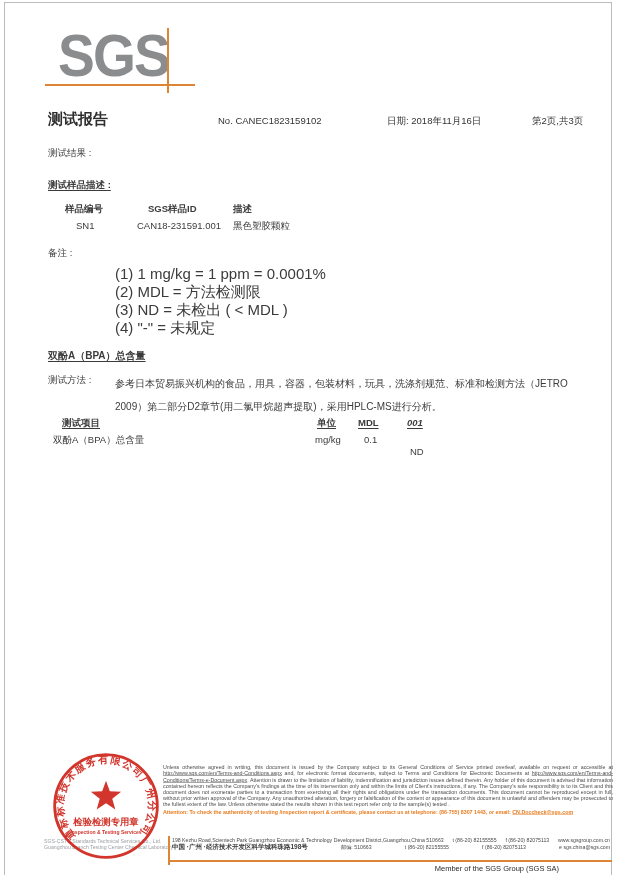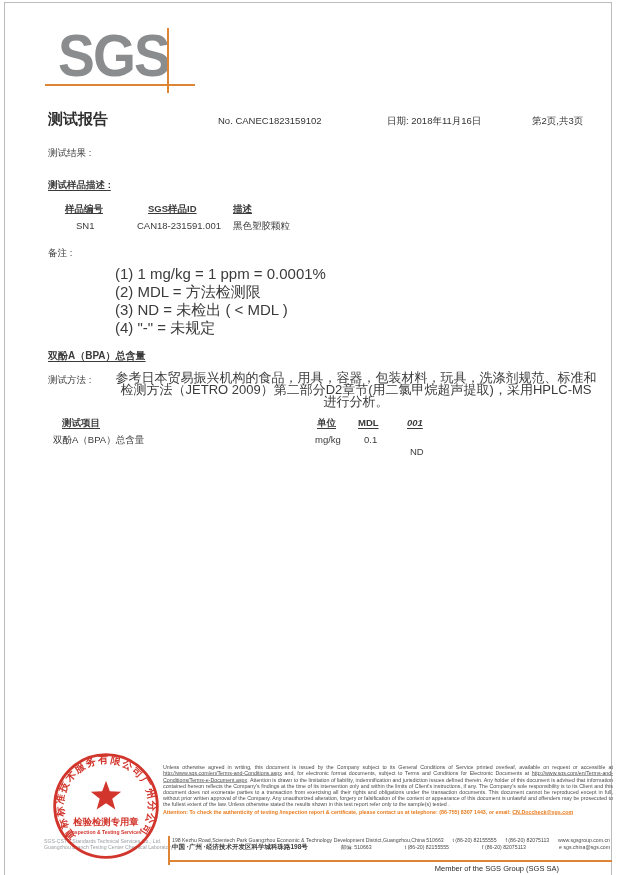--- a/index.html
+++ b/index.html
@@ -11,24 +11,24 @@
   .abs{position:absolute;}
   .gline{position:absolute;background:#b9bcbe;}
   .oline{position:absolute;background:#de8435;}
   .logo{
     left:58px;top:26px;font-size:60px;font-weight:bold;color:#8a8c8e;
     letter-spacing:-2px;line-height:1;transform:scaleX(.92);transform-origin:left top;
   }
   .title{left:48px;top:110px;font-size:15px;font-weight:bold;color:#2e2e2e;}
   .hmeta{top:115px;font-size:9.5px;color:#333;}
   .body-txt{font-size:9.5px;color:#3b3b3b;}
-  .bold{font-weight:bold;text-decoration:underline;}
+  .bold{font-weight:bold;}
   .u{text-decoration:underline;text-underline-offset:2px;}
   .it{font-style:italic;}
-  .method{left:115px;top:372px;width:482px;line-height:12px;font-size:13px;text-align:center;}
+  .method{left:115px;top:372px;width:482px;line-height:23px;font-size:10px;}
   .note-line{left:115px;font-size:15px;}
   .scale2{transform:scale(.5);transform-origin:0 0;width:200%;}
   .legal-wrap{left:163px;top:764px;width:450px;}
   .legal-text{font-size:10.6px;line-height:12.4px;text-align:justify;color:#4c4c4c;margin:0;}
   .legal-text .lk{text-decoration:underline;}
   .attention{font-size:10.6px;line-height:12.4px;color:#e87b1e;font-weight:bold;margin:2px 0 0 0;}
   .attention .lk{text-decoration:underline;}
   .company-wrap{left:44px;top:838px;width:124px;color:#9b9fa2;}
   .company-wrap .cl{font-size:10.4px;line-height:11.5px;white-space:nowrap;}
   .addr-wrap{left:172px;top:837px;width:438px;color:#4a4a4a;}

